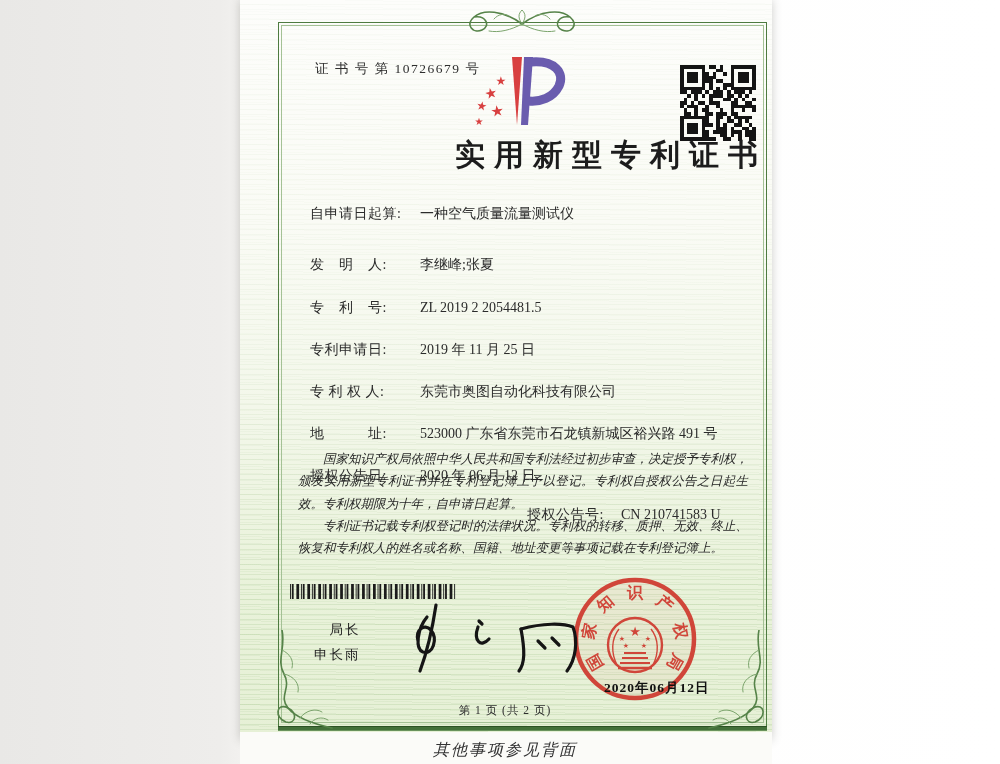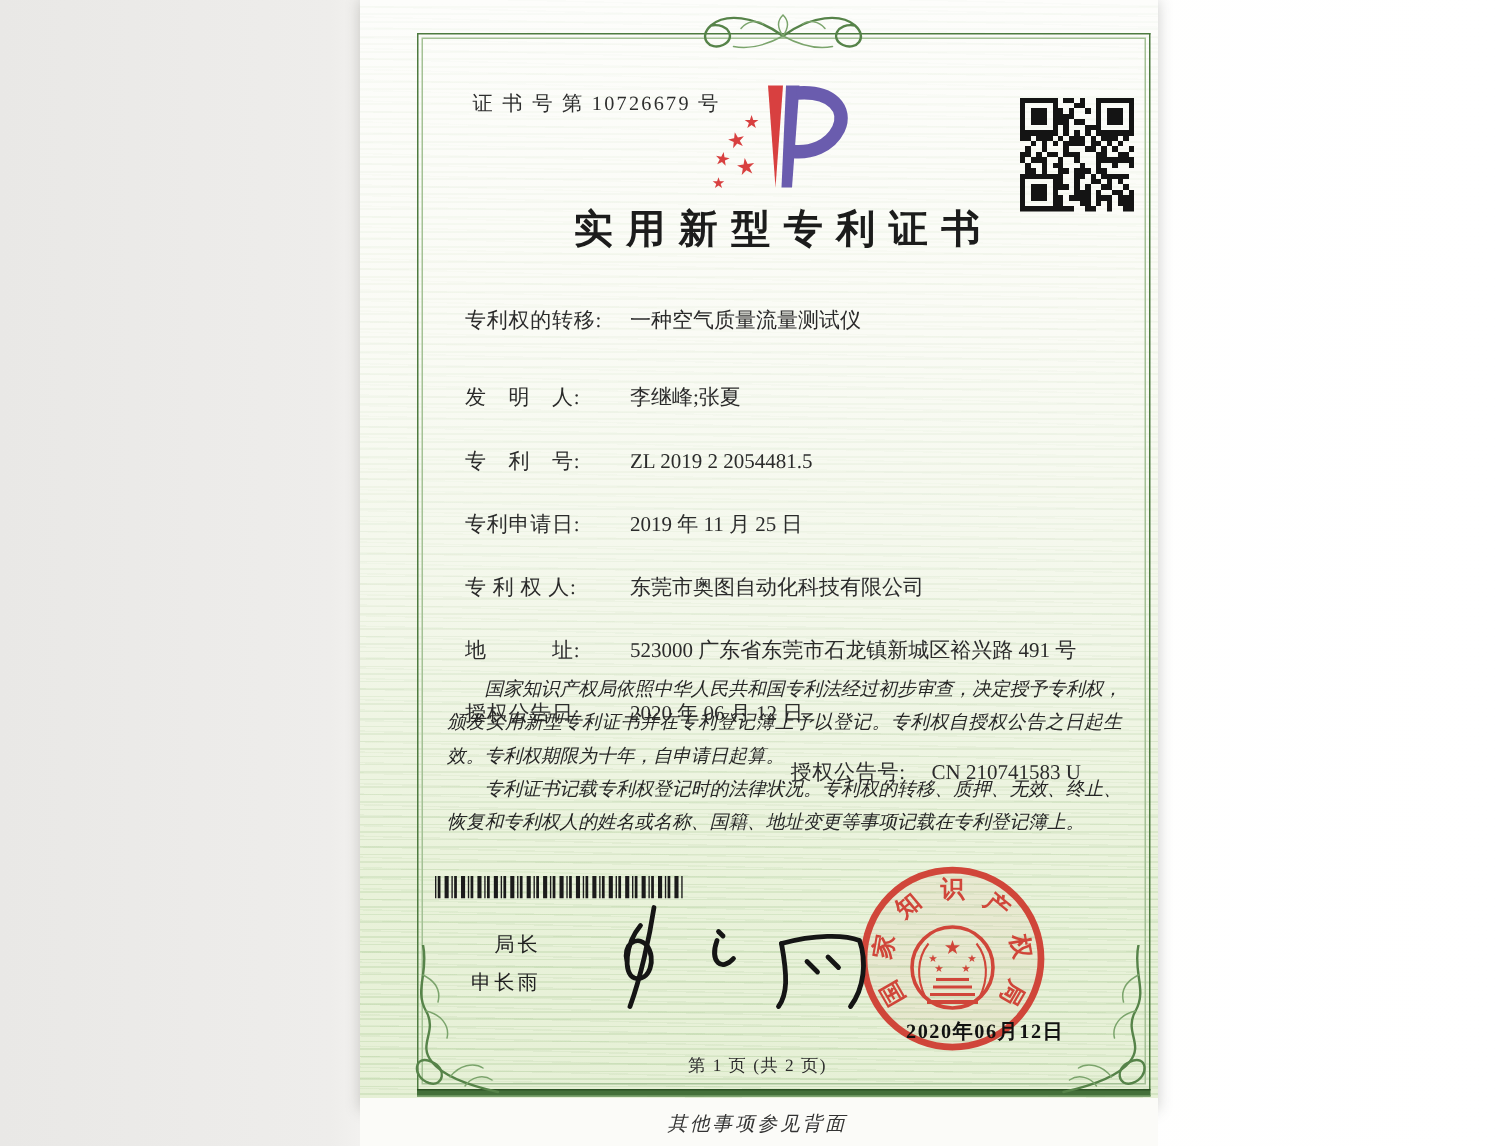--- a/index.html
+++ b/index.html
@@ -31,22 +31,22 @@
   .flourish-br { position:absolute; left:465px; top:630px; z-index:4; transform:scaleX(-1); }
   .flourish path { stroke:#568349; fill:none; stroke-width:1.6; stroke-linecap:round; }
   .flourish .thin { stroke-width:1; stroke:#7ba46c; }
 
   
   .cert-no { position:absolute; left:75px; top:60px; font-size:13.5px; color:#2e2e2e;
              letter-spacing:1.5px; z-index:5; }
   .logo { position:absolute; left:203px; top:53px; z-index:5; }
   .qr { position:absolutely; }
   .qr { position:absolute; left:440px; top:65px; width:76px; height:76px; z-index:5; }
-  .title { position:absolute; left:38px; top:135px; width:489px; text-align:center; z-index:5;
-           font-size:26px; font-weight:600; color:#1c1c1c; letter-spacing:9px; }
+  .title { position:absolute; left:38px; top:135px; width:489px; text-align:right; z-index:5;
+           font-size:30px; font-weight:600; color:#1c1c1c; letter-spacing:9px; }
 
   
   .fields { position:absolute; left:70px; top:0; width:450px; z-index:5; }
   .frow { position:absolute; left:0; font-size:14px; color:#2b2b2b; white-space:nowrap; }
   .frow .lbl { display:inline-block; width:104px; letter-spacing:.5px; }
   .frow .val { margin-left:6px; }
   .frow .pair2 { position:absolute; left:217px; top:0;margin-top:39px; }
   .frow .pair2 .lbl { width:88px; }
 
   
@@ -61,21 +61,21 @@
             font-family:"Liberation Sans", sans-serif;text-align:right; }
   .bureau div { margin-bottom:7px; letter-spacing:2px; }
   .signature { position:absolute; left:135px; top:597px; z-index:6; }
   .signature path { stroke:#151515; stroke-width:3.2; fill:none; stroke-linecap:round; stroke-linejoin:round; }
   .seal { position:absolute; left:331px; top:573px; z-index:5; opacity:.92; }
   .seal-date { position:absolute; left:364px; top:679px; z-index:7; font-size:13.5px;
                color:#111; letter-spacing:1px; font-weight:600; }
   .page-no { position:absolute; left:180px; top:703px; width:170px; text-align:center;
              font-size:11.5px; color:#2d2d2d; z-index:5; letter-spacing:1px; }
   .back-note { position:absolute; left:155px; top:738px; width:220px; text-align:center; z-index:5;
-               font-size:13px; font-style:italic; color:#333; letter-spacing:2px; }
+               font-size:16px; font-style:italic; color:#333; letter-spacing:2px; }
 </style>
 </head>
 <body>
 
 <div class="photo">
   <div class="page">
 
     <div class="frame"></div>
     <div class="frame-band"></div>
 
@@ -365,21 +365,21 @@
         <rect x="13" y="20" width="1" height="1" fill="#141414"></rect>
         <rect x="16" y="20" width="1" height="1" fill="#141414"></rect>
         <rect x="19" y="20" width="1" height="1" fill="#141414"></rect>
         <rect x="20" y="20" width="1" height="1" fill="#141414"></rect>
       </svg>
 
     <div class="title">实用新型专利证书</div>
 
     <div class="fields">
       <div class="frow" style="top:205px">
-        <span class="lbl">专利权的转移:</span><span class="val">一种空气质量流量测试仪</span>
+        <span class="lbl">自申请日起算:</span><span class="val">一种空气质量流量测试仪</span>
       </div>
       <div class="frow" style="top:256px">
         <span class="lbl">发　明　人:</span><span class="val">李继峰;张夏</span>
       </div>
       <div class="frow" style="top:299px">
         <span class="lbl">专　利　号:</span><span class="val">ZL 2019 2 2054481.5</span>
       </div>
       <div class="frow" style="top:341px">
         <span class="lbl">专利申请日:</span><span class="val">2019 年 11 月 25 日</span>
       </div>

